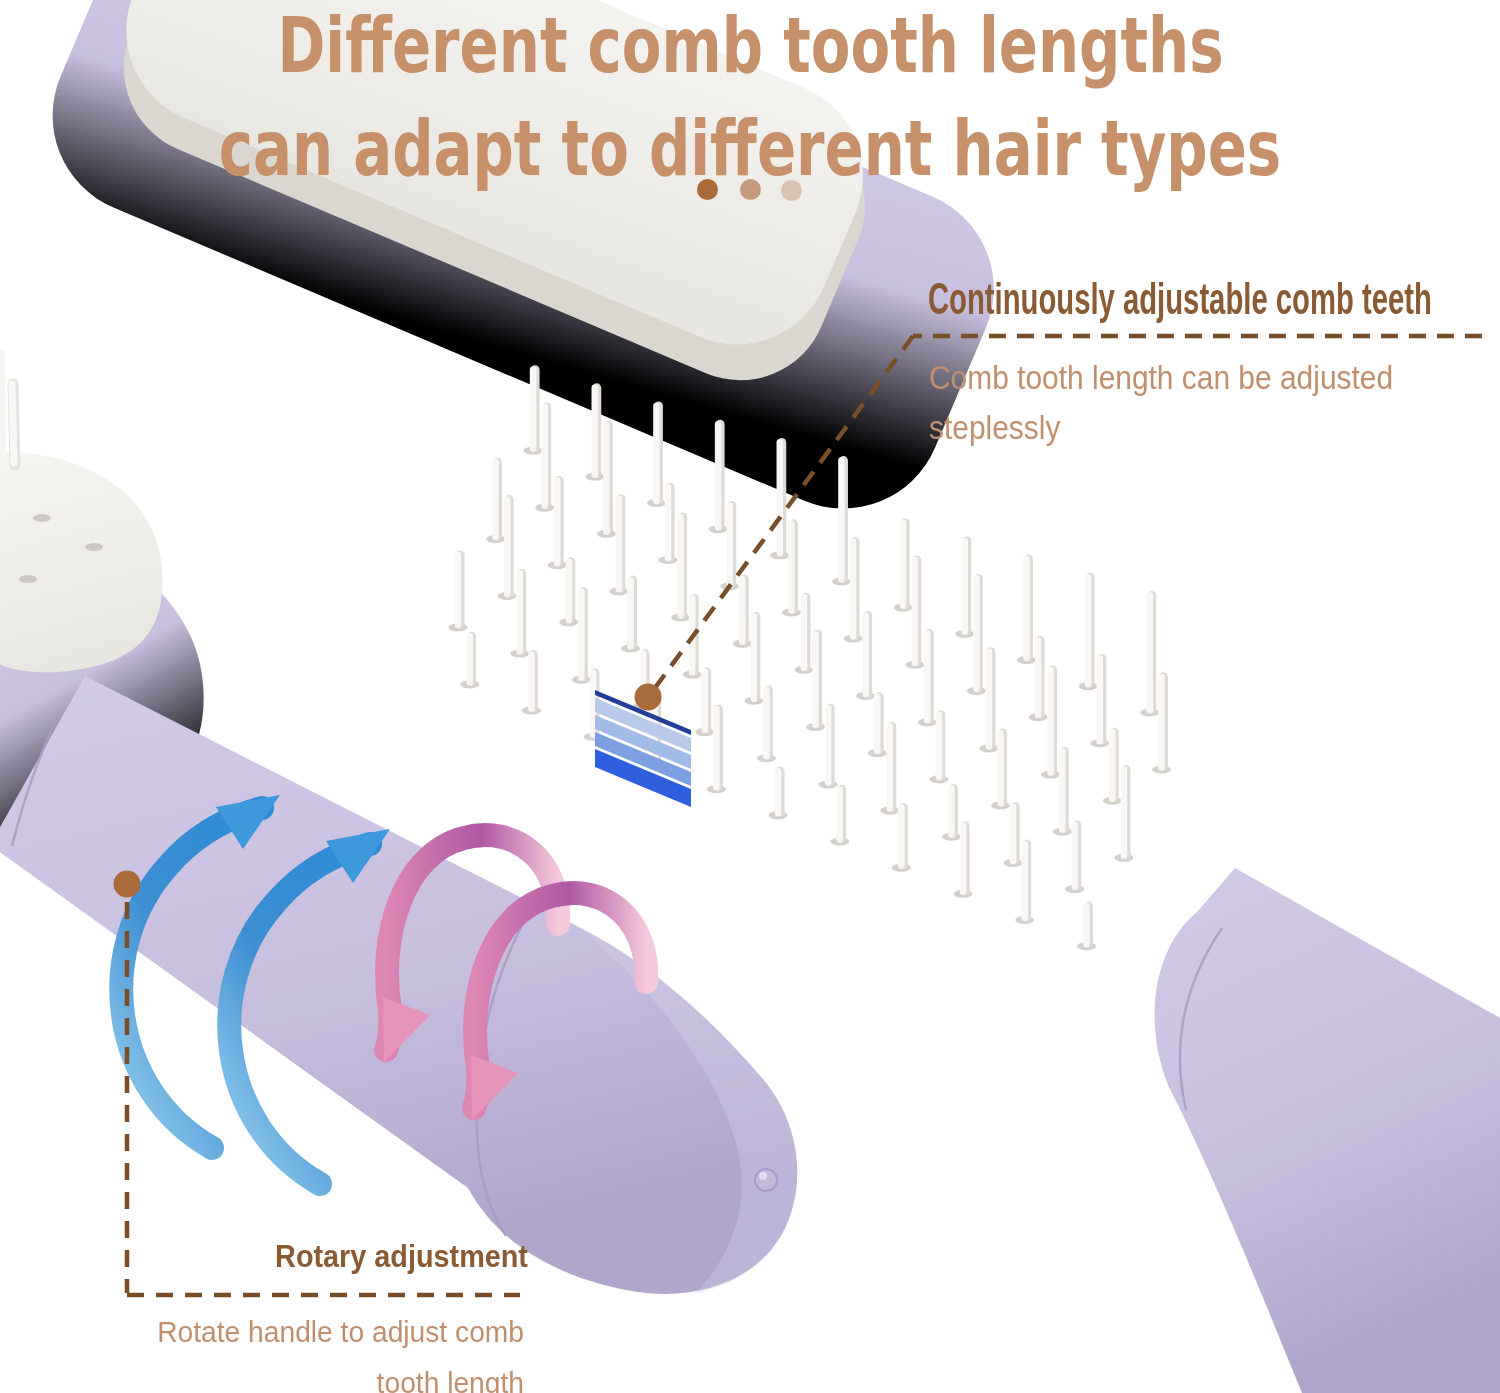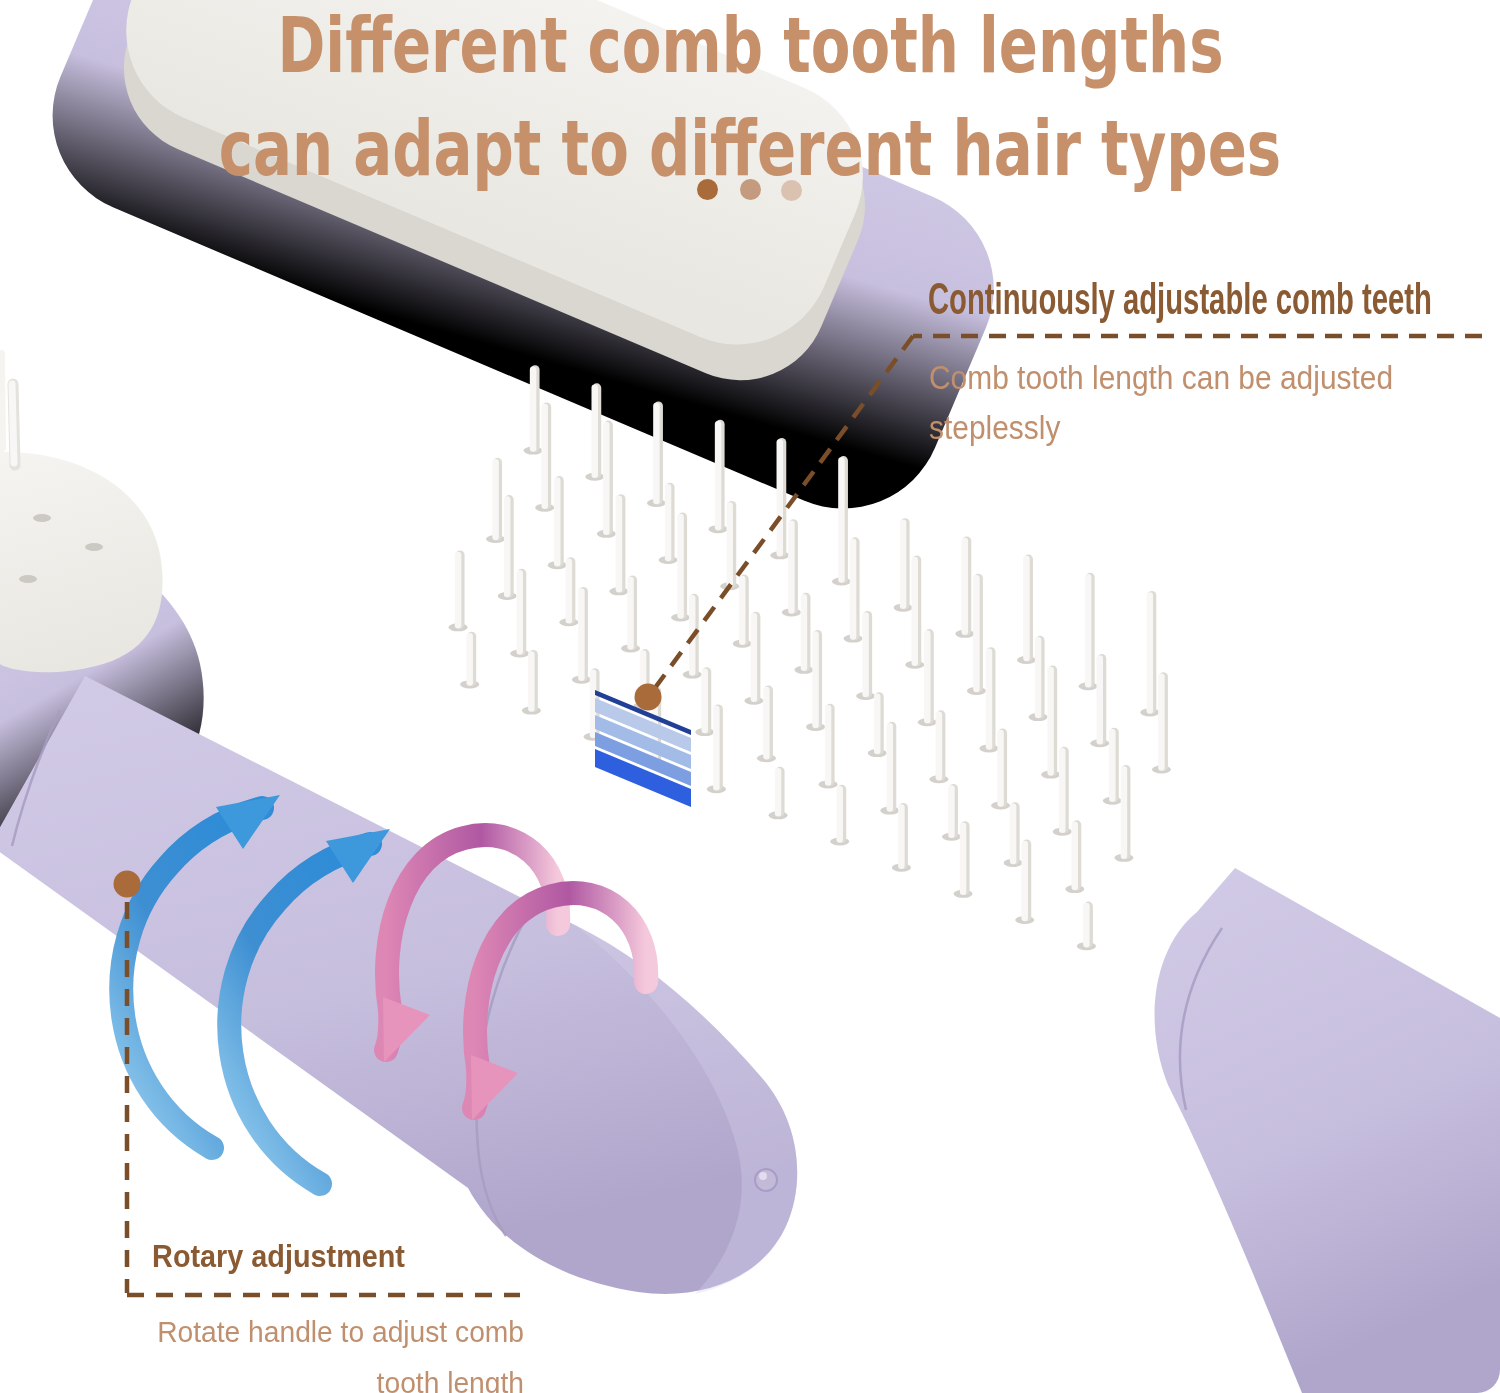--- a/index.html
+++ b/index.html
@@ -1,37 +1,37 @@
 <!DOCTYPE html>
 <html><head>
 <meta charset="utf-8">
 <style>
   html,body{margin:0;padding:0;background:#ffffff;}
   #stage{position:relative;width:1500px;height:1393px;overflow:hidden;background:#ffffff;
-         font-family:"Liberation Sans","DejaVu Sans",sans-serif;border-radius:23px;}
+         font-family:"Liberation Sans","DejaVu Sans",sans-serif;}
   #illus{position:absolute;left:0;top:0;width:1500px;height:1393px;}
 
   .title-line{position:absolute;left:0;width:1500px;text-align:center;color:#c6906a;
       font-family:"DejaVu Sans","Liberation Sans",sans-serif;font-weight:800;font-size:76px;line-height:1;white-space:nowrap;}
   .title-line > span{display:inline-block;transform:scaleX(.76);transform-origin:50% 50%;}
   #title1{top:8px;}
   #title2{top:111px;}
 
   .decor-dot{position:absolute;width:21px;height:21px;border-radius:50%;}
 
   .co-heading{color:#8a5a33;font-weight:bold;white-space:nowrap;line-height:1;}
   .co-body{color:#c08f6d;white-space:nowrap;}
 
   #callout-right-heading{position:absolute;left:928px;top:276px;font-size:45px;}
   #callout-right-heading > span{display:inline-block;transform:scaleX(.65);transform-origin:0 50%;}
   #callout-right-body{position:absolute;left:929px;top:352px;font-size:34px;line-height:50px;
       transform:scaleX(.88);transform-origin:0 0;}
   #callout-right-body span{display:block;}
 
-  #callout-left-heading{position:absolute;left:0;top:1240px;width:528px;text-align:center;font-size:32px;}
+  #callout-left-heading{position:absolute;left:0;top:1240px;width:528px;text-align:right;font-size:32px;}
   #callout-left-heading > span{display:inline-block;transform:scaleX(.90);transform-origin:100% 50%;}
   #callout-left-body{position:absolute;left:0;top:1306px;width:524px;text-align:right;
       font-size:30px;line-height:51px;transform:scaleX(.94);transform-origin:100% 0;}
   #callout-left-body span{display:block;}
 </style>
 </head>
 <body>
 
 <div id="stage">
 

